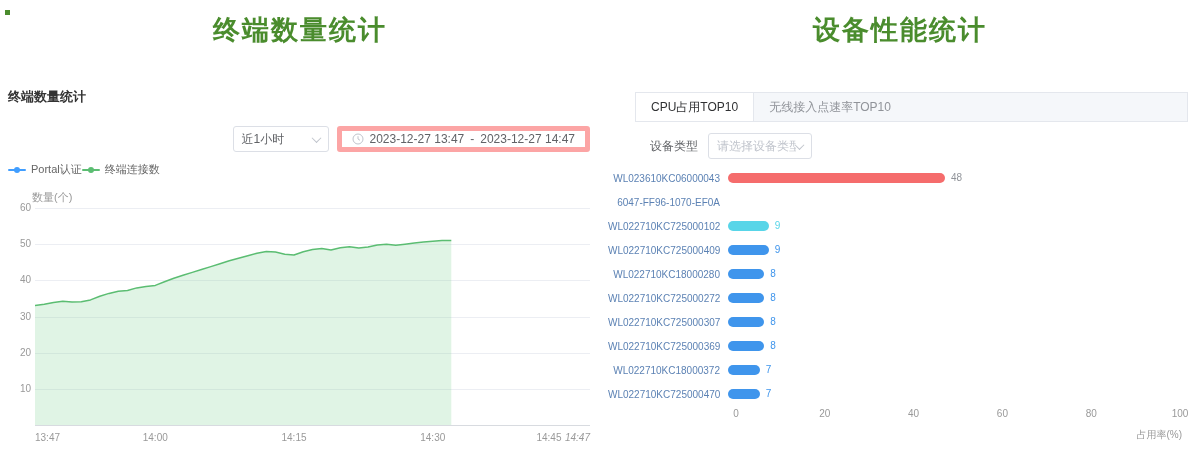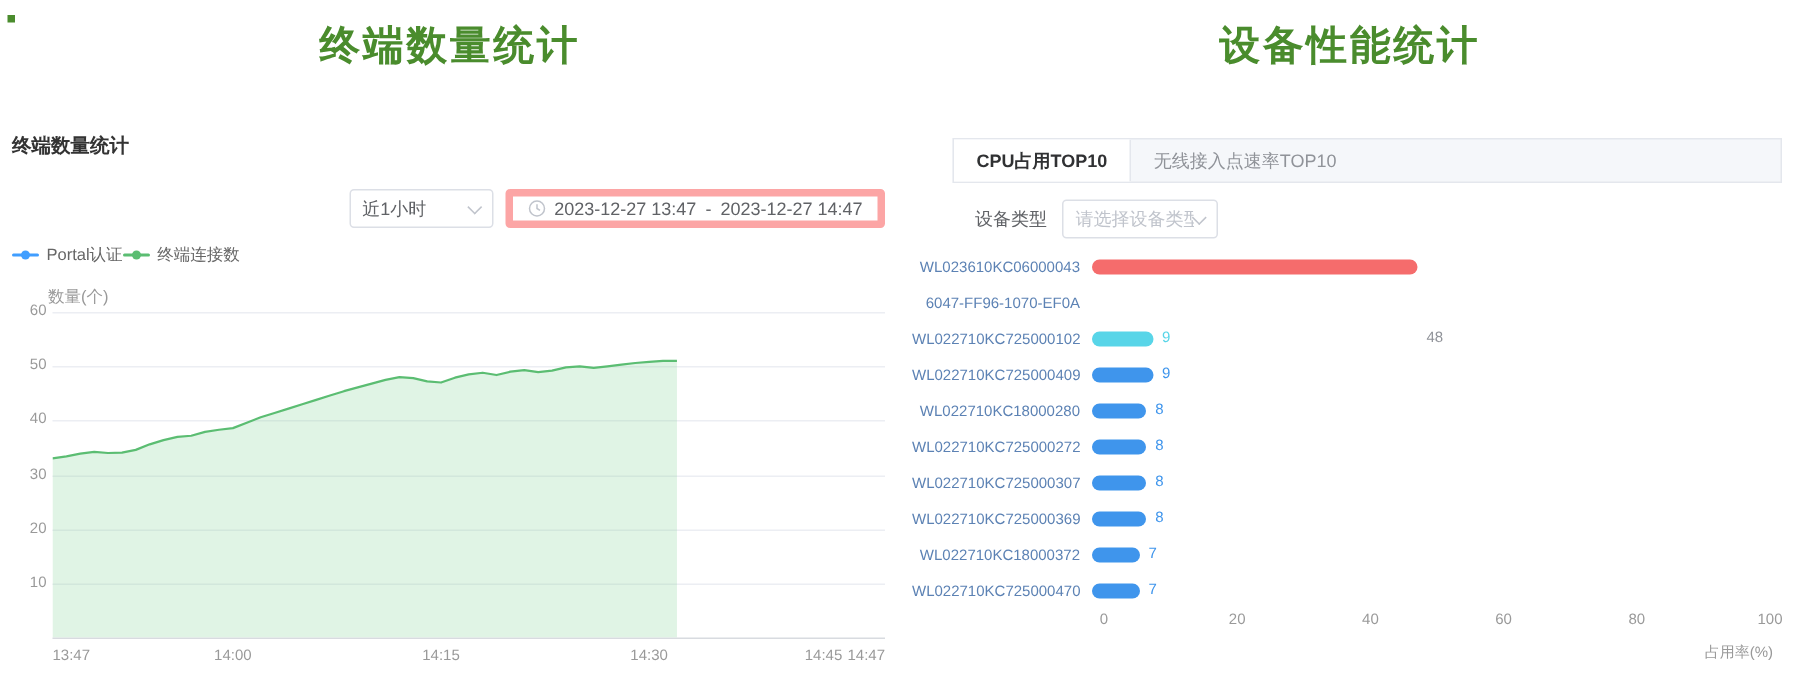--- a/index.html
+++ b/index.html
@@ -26,21 +26,21 @@
   .y-title{position:absolute;top:190px;left:32px;font-size:11px;color:#999}
   .line-plot{position:absolute;left:35px;top:208px;width:555px;height:217px}
   .gridline{position:absolute;left:0;width:100%;height:1px;background:#ecEEf3;background:#eceef3}
   .axisline{position:absolute;left:0;width:100%;height:1px;background:#d8dbe0}
   .ytick{position:absolute;left:-32px;width:28px;text-align:right;font-size:10px;color:#999}
   .xtick{position:absolute;top:224px;font-size:10px;color:#999;white-space:nowrap}
   .line-plot svg{position:absolute;left:0;top:0}
   
   .tab-strip{position:absolute;left:35px;right:12px;top:92px;height:30px;display:flex;background:#f5f7fa;border:1px solid #e4e7ed}
   .tab{padding:0 15px;line-height:28px;font-size:12px;color:#909399;cursor:pointer;white-space:nowrap}
-  .tab.active{background:#fff;color:#303133;font-weight:bold;border-right:1px solid #e4e7ed}
+  .tab.active{background:#fff;color:#303133;font-weight:normal;border-right:1px solid #e4e7ed}
   
   .filter-row{position:absolute;left:50px;top:133px;display:flex;align-items:center;gap:10px}
   .filter-label{font-size:12px;color:#606266}
   .device-select{width:104px}
   .placeholder{color:#c0c4cc;overflow:hidden;white-space:nowrap}
   
   .bar-rows{position:absolute;left:8px;right:20px;top:166px}
   .bar-row{display:flex;align-items:center;height:24px}
   .bar-cat{width:120px;padding-right:8px;text-align:right;font-size:10px;color:#5c82b4;white-space:nowrap;cursor:pointer}
   .bar-track{flex:1;position:relative;height:10px}
@@ -105,21 +105,21 @@
         <div class="gridline" style="top: 144.667px;"></div>
         <span class="ytick" style="top: 138.667px;">20</span>
         <div class="gridline" style="top: 180.833px;"></div>
         <span class="ytick" style="top: 174.833px;">10</span>
         <div class="axisline" style="top: 217px;"></div>
         <span class="xtick" style="left: 0px; transform: translateX(0px);">13:47</span>
         <span class="xtick" style="left: 120.25px; transform: translateX(-50%);">14:00</span>
         <span class="xtick" style="left: 259px; transform: translateX(-50%);">14:15</span>
         <span class="xtick" style="left: 397.75px; transform: translateX(-50%);">14:30</span>
         <span class="xtick" style="left: 526.5px; transform: translateX(-100%);">14:45</span>
-        <span class="xtick" style="left: 555px; transform: translateX(-100%);">14:47</span>
+        <span class="xtick" style="left: 555px; transform: translateX(-100%); font-style: italic;">14:47</span>
         <svg width="555" height="217">
           <path d="M0.0,97.6 L9.3,96.2 L18.5,94.4 L27.8,93.3 L37.0,94.0 L46.3,93.7 L55.5,91.9 L64.8,88.2 L74.0,85.4 L83.3,83.2 L92.5,82.5 L101.7,79.9 L111.0,78.5 L120.3,77.4 L129.5,73.8 L138.8,70.2 L148.0,67.3 L157.3,64.4 L166.5,61.5 L175.8,58.6 L185.0,55.7 L194.3,52.8 L203.5,50.3 L212.8,47.7 L222.0,45.2 L231.3,43.4 L240.5,44.1 L249.8,46.3 L259.0,47.0 L268.3,43.8 L277.5,41.6 L286.8,40.5 L296.0,42.0 L305.3,39.8 L314.5,38.7 L323.8,40.1 L333.0,39.1 L342.3,36.9 L351.5,36.2 L360.8,37.3 L370.0,36.2 L379.3,35.1 L388.5,34.0 L397.8,33.3 L407.0,32.6 L416.3,32.6 L416.3,217 L0.0,217 Z" fill="#8fd6a0" fill-opacity="0.28" stroke="none"></path>
           <path d="M0.0,97.6 L9.3,96.2 L18.5,94.4 L27.8,93.3 L37.0,94.0 L46.3,93.7 L55.5,91.9 L64.8,88.2 L74.0,85.4 L83.3,83.2 L92.5,82.5 L101.7,79.9 L111.0,78.5 L120.3,77.4 L129.5,73.8 L138.8,70.2 L148.0,67.3 L157.3,64.4 L166.5,61.5 L175.8,58.6 L185.0,55.7 L194.3,52.8 L203.5,50.3 L212.8,47.7 L222.0,45.2 L231.3,43.4 L240.5,44.1 L249.8,46.3 L259.0,47.0 L268.3,43.8 L277.5,41.6 L286.8,40.5 L296.0,42.0 L305.3,39.8 L314.5,38.7 L323.8,40.1 L333.0,39.1 L342.3,36.9 L351.5,36.2 L360.8,37.3 L370.0,36.2 L379.3,35.1 L388.5,34.0 L397.8,33.3 L407.0,32.6 L416.3,32.6" fill="none" stroke="#5bbd72" stroke-width="1.5" stroke-linejoin="round"></path>
         </svg>
       </div>
   </div>
 
   <div class="panel" id="panel-right">
     <div class="big-title">设备性能统计</div>
 
@@ -134,21 +134,21 @@
         <span class="placeholder">请选择设备类型</span>
         <span class="chevron"></span>
       </div>
     </div>
 
     <div class="bar-rows">
         <div class="bar-row">
           <span class="bar-cat">WL023610KC06000043</span>
           <div class="bar-track">
             <div class="bar-fill" style="width: 48%; background: rgb(245, 108, 108);"></div>
-            <span class="bar-val" style="left: calc(48% + 6px); color: rgb(144, 147, 153); margin-top: 48px;">48</span>
+            <span class="bar-val" style="left: calc(48% + 6px); color: rgb(144, 147, 153);">48</span>
           </div>
         </div>
         <div class="bar-row">
           <span class="bar-cat">6047-FF96-1070-EF0A</span>
         </div>
         <div class="bar-row">
           <span class="bar-cat">WL022710KC725000102</span>
           <div class="bar-track">
             <div class="bar-fill" style="width: 9%; background: rgb(88, 213, 232);"></div>
             <span class="bar-val" style="left: calc(9% + 6px); color: rgb(88, 213, 232);">9</span>

